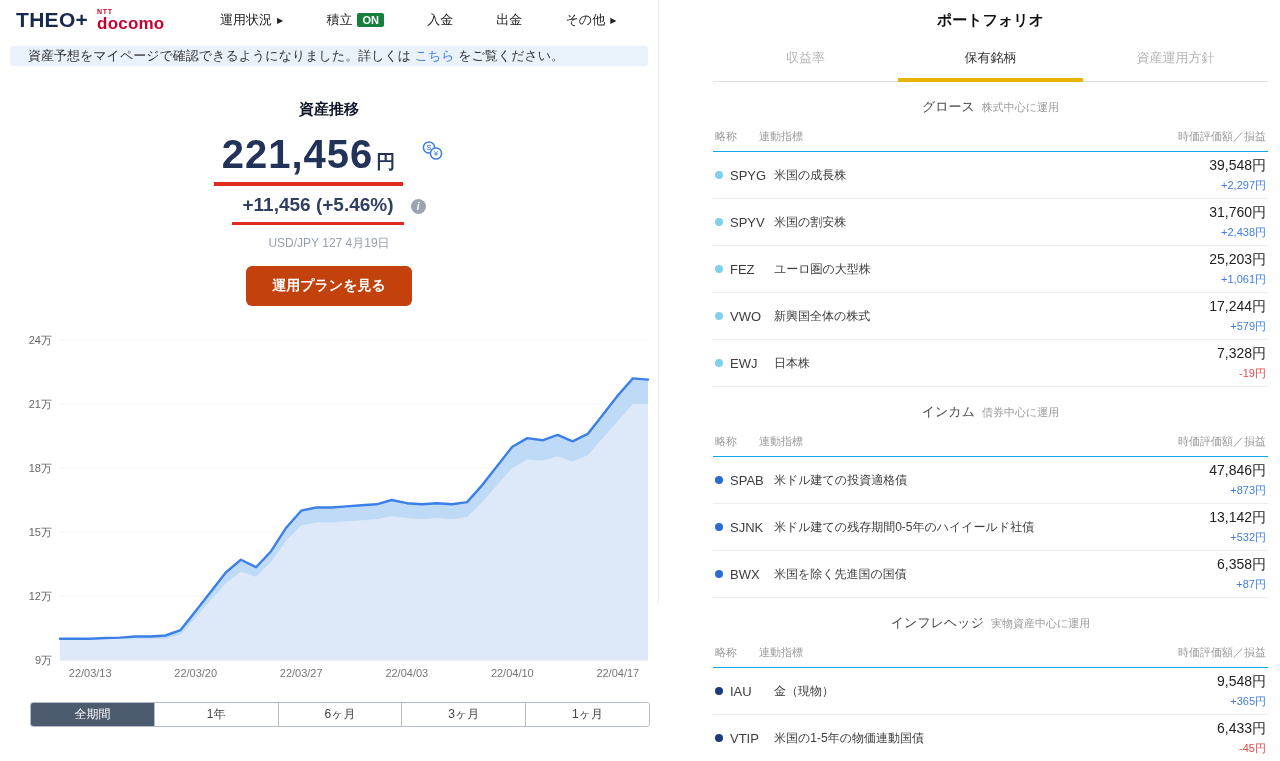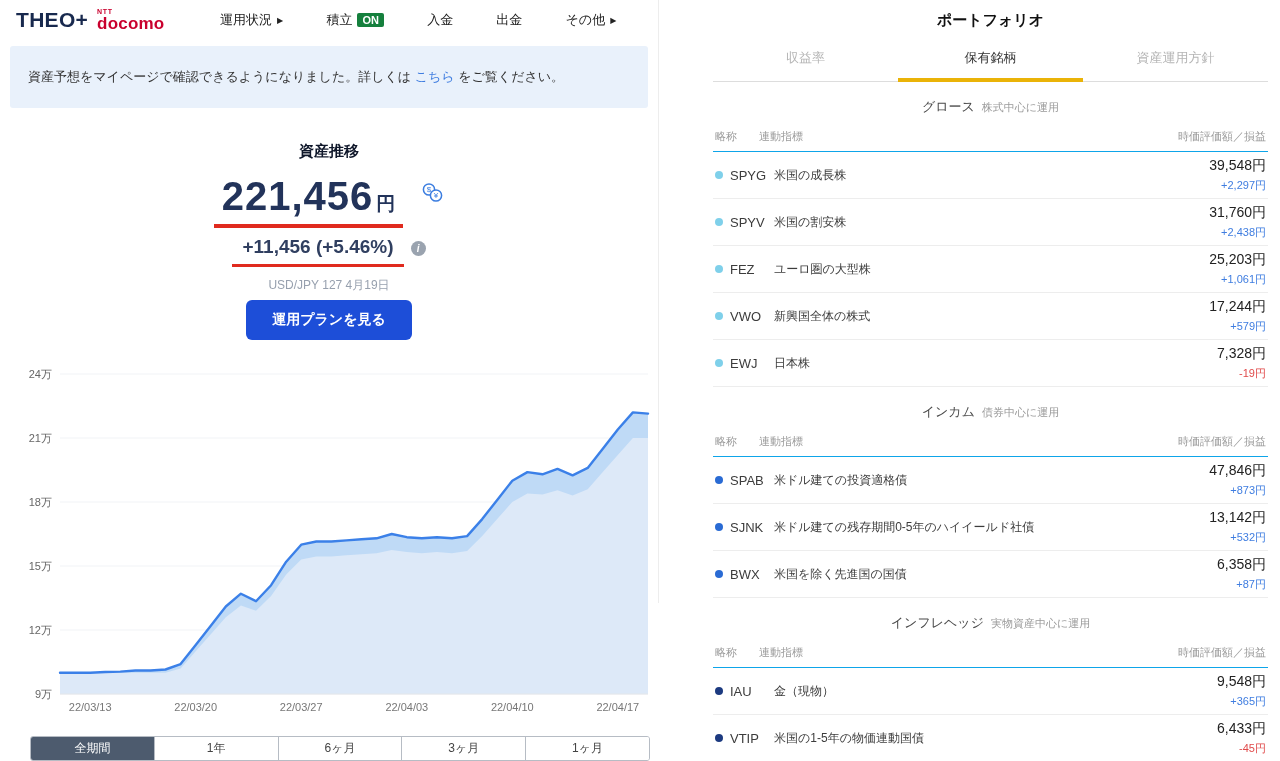--- a/index.html
+++ b/index.html
@@ -15,36 +15,36 @@
   .logo-theo{font-size:21px;font-weight:bold;color:#18294e;letter-spacing:.3px}
   .logo-docomo{display:flex;flex-direction:column;line-height:1;color:#c9002e}
   .logo-ntt{font-size:7px;font-weight:bold;letter-spacing:.6px}
   .logo-docomo-text{font-size:17px;font-weight:bold;letter-spacing:.2px}
   .menu{display:flex;align-items:center;flex:1;justify-content:space-around;margin-left:34px;padding-right:4px}
   .menu-item{display:flex;align-items:center;gap:5px;font-size:13px;color:#222;cursor:pointer}
   .menu-arrow{font-size:8px;color:#222;margin-top:1px}
   .menu-badge{background:#15803d;color:#fff;font-size:11px;font-weight:bold;padding:1px 5px;border-radius:2px}
 
   
-  .banner{margin:6px 10px 0;background:#e9f1fb;border-radius:3px;padding:22px 18px;font-size:13px;color:#333}
+  .banner{margin:6px 10px 0;background:#e9f1fb;border-radius:3px;padding:1px 18px;font-size:13px;color:#333}
   .banner-link{color:#3f7de0;cursor:pointer;text-decoration:none}
 
   
   .summary{text-align:center;margin-top:34px}
   .summary-title{font-size:15px;font-weight:bold;color:#0f172a}
   .total-row{margin-top:13px;display:flex;justify-content:center;align-items:flex-start;gap:18px}
   .total-wrap{display:inline-block;border-bottom:4px solid #e02a1e;padding:0 8px 5px}
   .total-num{font-size:40px;font-weight:bold;color:#22335a;letter-spacing:1px}
   .total-unit{font-size:19px;font-weight:bold;color:#22335a;margin-left:3px}
   .fx-icon{margin-top:8px;cursor:pointer}
   .change-row{margin-top:8px;display:flex;justify-content:center;align-items:center;gap:7px}
   .change-wrap{display:inline-block;border-bottom:3px solid #e02a1e;padding:0 10px 6px;font-size:19px;font-weight:bold;color:#303f60}
   .info-icon{display:inline-flex;width:15px;height:15px;border-radius:50%;background:#9aa3af;color:#fff;font-size:10px;align-items:center;justify-content:center;font-weight:bold;cursor:pointer;margin-bottom:6px;font-style:italic}
   .fx-note{margin-top:10px;font-size:12px;color:#97a0ae}
-  .cta{margin-top:6px;background:#1d4ed8;color:#fff;border:none;border-radius:6px;font-size:14px;font-weight:bold;padding:11px 26px;cursor:pointer;font-family:inherit}
+  .cta{margin-top:14px;background:#c2410c;color:#fff;border:none;border-radius:6px;font-size:14px;font-weight:bold;padding:11px 26px;cursor:pointer;font-family:inherit}
 
   
   .chart-wrap{margin-top:26px}
 
   
   .periods{display:flex;margin:14px 8px 0 30px;border:1px solid #b6bcc4;border-radius:3px;overflow:hidden;height:25px}
   .period{flex:1;display:flex;align-items:center;justify-content:center;font-size:12px;color:#444;background:#fff;border-left:1px solid #b6bcc4;cursor:pointer}
   .period:first-child{border-left:none}
   .period.active{background:#4d5b6e;color:#fff}
 

